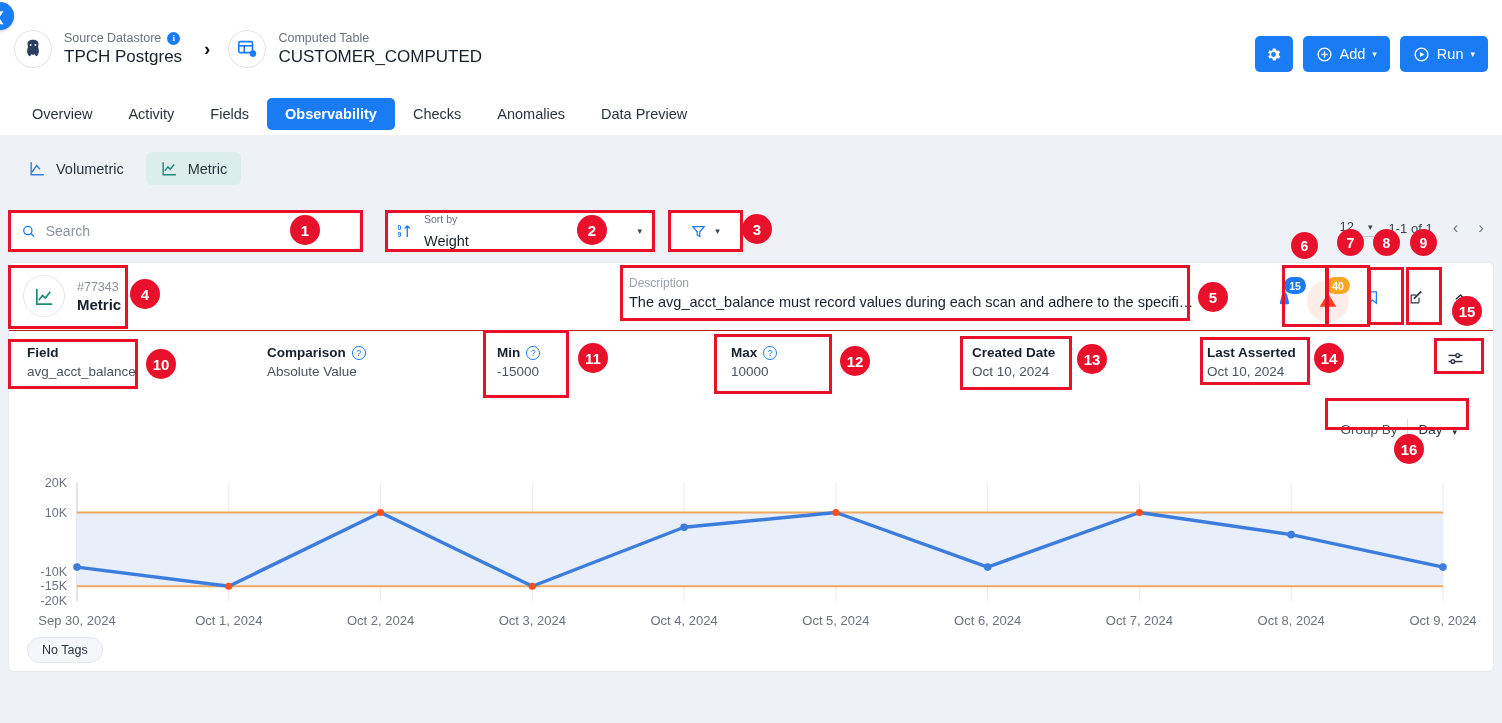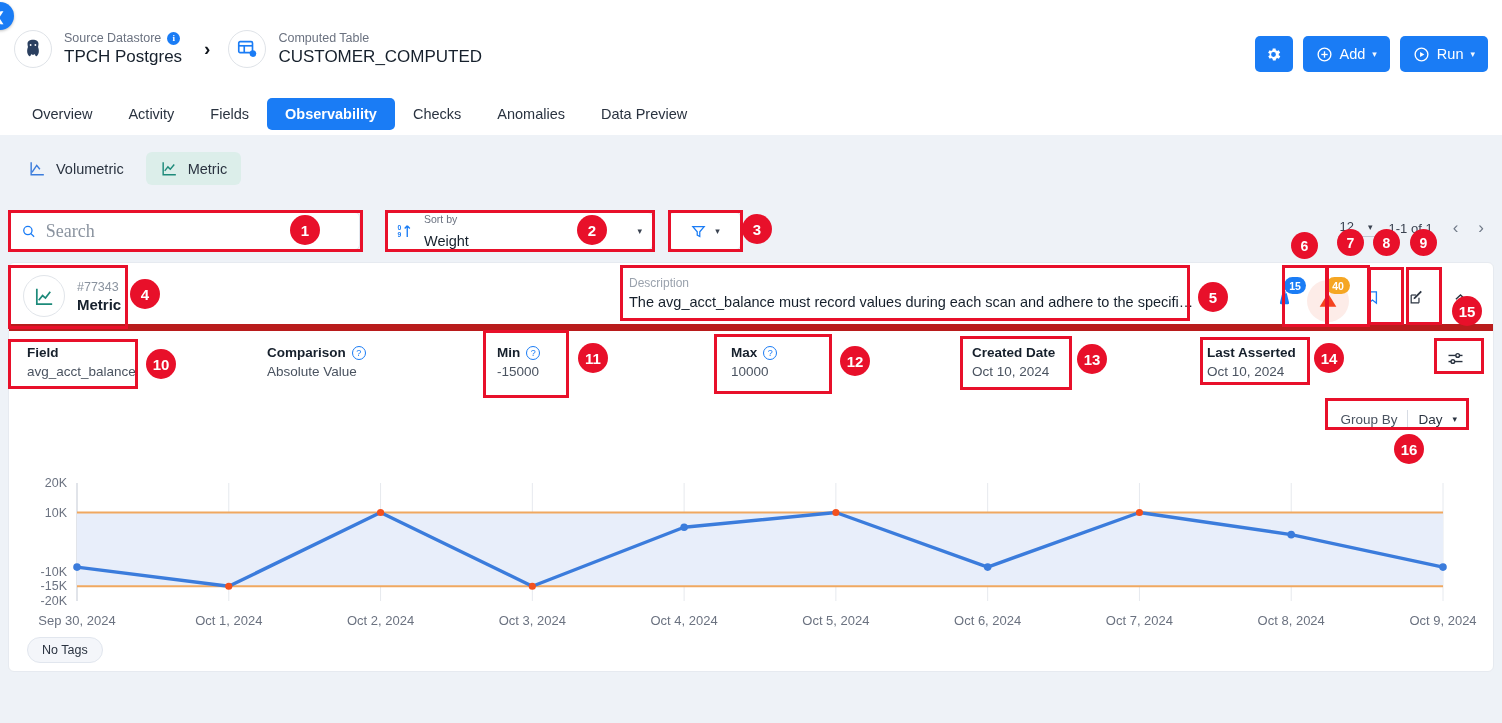--- a/index.html
+++ b/index.html
@@ -64,22 +64,22 @@
   }
   .subtab.active { background: #dceeea; }
 
   
   .search-box {
     position: absolute; left: 8px; top: 212px; width: 352px; height: 38px;
     background: #fff; border-radius: 5px; display: flex; align-items: center;
     gap: 9px; padding: 0 12px; border: 1px solid #e3e8ef;
   }
   .search-box input {
-    border: none; outline: none; font-size: 18px; color: #c2410c;
-    font-family: Liberation Serif, serif; background: transparent; width: 100%;
+    border: none; outline: none; font-size: 14px; color: #c2410c;
+    font-family: Liberation Sans, sans-serif; background: transparent; width: 100%;
   }
   .search-box input::placeholder { color: #8a939f; }
 
   .sortby {
     position: absolute; left: 385px; top: 212px; width: 268px; height: 38px;
     background: #fff; border-radius: 5px; border: 1px solid #e3e8ef;
     display: flex; align-items: center; gap: 10px; padding: 0 10px; cursor: pointer;
   }
   .sortby-text { display: flex; flex-direction: column; line-height: 1; }
   .sortby-label { font-size: 10.5px; color: #6b7280; margin-bottom: 9px; }
@@ -95,21 +95,21 @@
   .pager { position: absolute; right: 12px; top: 218px; display: flex; align-items: center; gap: 8px; font-size: 13px; color: #3a4250; }
   .pager-select { display: flex; align-items: center; gap: 14px; border-bottom: 1px solid #c2c9d4; padding: 0 2px 2px 2px; cursor: pointer; }
   .pager-count { margin: 0 6px; color: #3a4250; }
   .pager-arrow { font-size: 17px; color: #707a88; cursor: pointer; padding: 0 6px; }
 
   
   .card {
     position: absolute; left: 8px; top: 262px; width: 1486px; height: 410px;
     background: #fff; border-radius: 6px; border: 1px solid #e6eaf0;
   }
-  .card-top { position: relative; height: 68px; border-bottom: 7px solid #b91c1c; }
+  .card-top { position: relative; height: 68px; border-bottom: 1px solid #b91c1c; }
   .metric-id { position: absolute; left: 14px; top: 12px; display: flex; align-items: center; gap: 12px; }
   .metric-avatar {
     width: 42px; height: 42px; border-radius: 50%; border: 1px solid #e1e5ea;
     display: flex; align-items: center; justify-content: center; background: #fff;
   }
   .metric-id-txt { display: flex; flex-direction: column; }
   .metric-num { font-size: 12.5px; color: #8a939f; line-height: 16px; }
   .metric-type { font-size: 15px; color: #16202c; line-height: 19px; font-weight: bold; }
 
   .desc { position: absolute; left: 620px; top: 12px; width: 568px; }
@@ -140,21 +140,21 @@
     color: #1a7cf5; font-size: 9px; line-height: 12px; text-align: center; font-weight: normal;
   }
   .settings-slider {
     position: absolute; right: 18px; top: 10px; width: 40px; height: 34px;
     display: flex; align-items: center; justify-content: center; cursor: pointer;
   }
 
   
   .groupby {
     position: absolute; right: 36px; top: 138px; height: 36px;
-    display: flex; align-items: center; gap: 10px; font-size: 13.5px; color: #2a3340; cursor: pointer;
+    display: flex; align-items: flex-end; gap: 10px; font-size: 13.5px; color: #2a3340; cursor: pointer;
   }
   .groupby .divider { width: 1px; height: 18px; background: #d7dce4; }
 
   
   .chart-wrap { position: absolute; left: 0; top: 168px; width: 1486px; height: 200px; }
   .tags { position: absolute; left: 18px; bottom: 8px; }
   .tag-pill {
     display: inline-block; padding: 5px 14px; border-radius: 14px;
     background: #f4f6fa; border: 1px solid #e1e6ee; font-size: 12.5px; color: #2a3340;
   }

